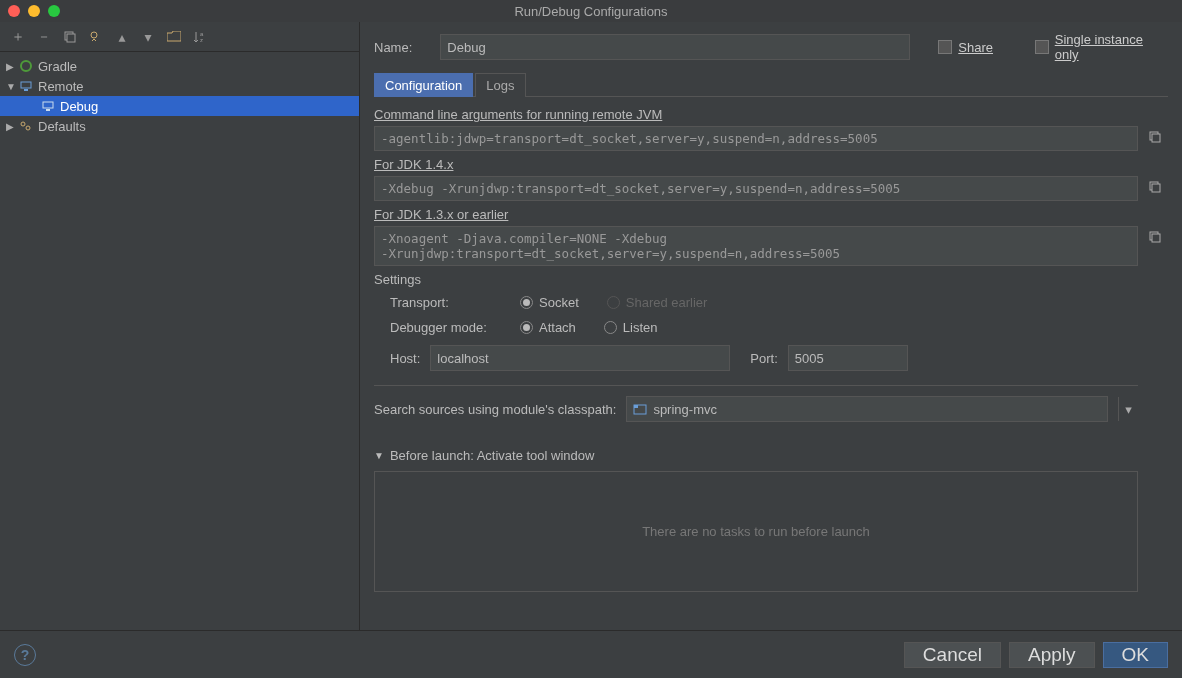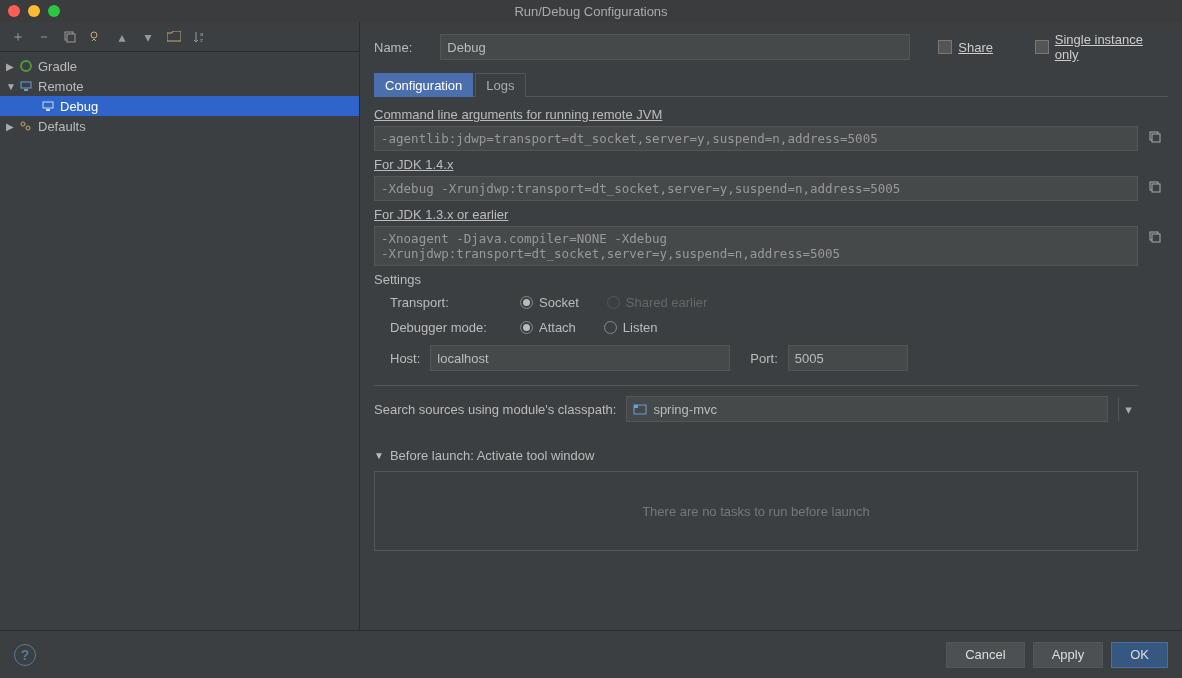--- a/index.html
+++ b/index.html
@@ -156,21 +156,21 @@
   border-left: 1px solid #555;
   display:flex; align-items:center; justify-content:center;
   color:#aaa;
 }
 .before-launch {
   margin-top: 26px;
 }
 .bl-header { display: flex; align-items: center; gap: 6px; cursor: pointer; margin-bottom: 8px; }
 .bl-body {
   border: 1px solid #555;
-  height: 80px;
+  height: 121px;
   display: flex;
   align-items: center;
   justify-content: center;
   color: #777;
 }
 .footer {
   height: 48px;
   border-top: 1px solid #2b2b2b;
   display: flex;
   align-items: center;
@@ -185,21 +185,21 @@
   cursor: pointer;
 }
 .footer-btns { margin-left: auto; display: flex; gap: 8px; }
 .btn {
   height: 26px;
   padding: 0 18px;
   border: 1px solid #555;
   background: #4c5052;
   color: #ddd;
   cursor: pointer;
-  font-size: 13px;
+  font-size: 19px;
   display:flex; align-items:center;
 }
 .btn.primary { background: #365880; border-color: #4a6ea0; }
 .mod-icon { width:14px; height:14px; margin-right:6px; display:inline-block; }
 </style>
 </head>
 <body>
 
 <div class="titlebar">
   <div class="traffic-lights">

